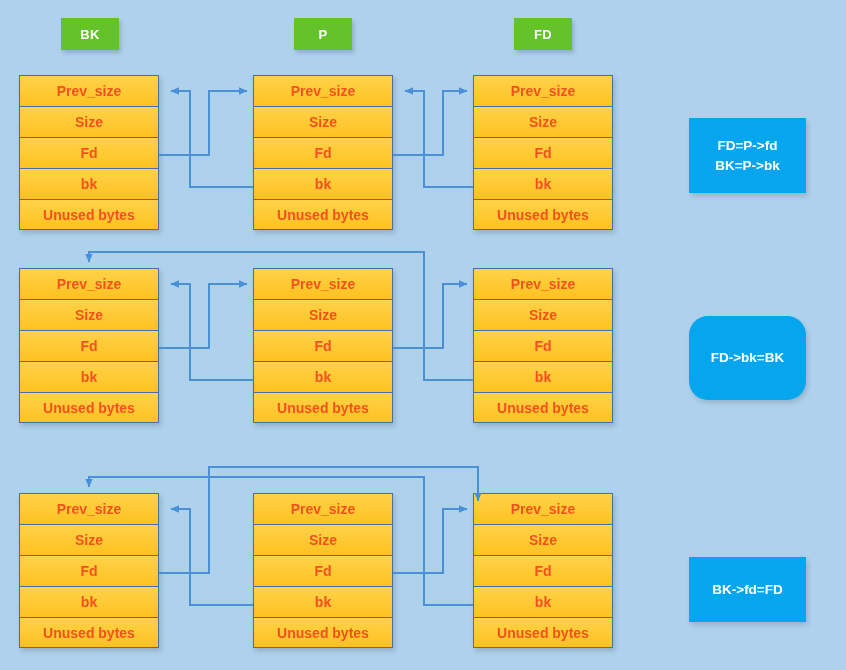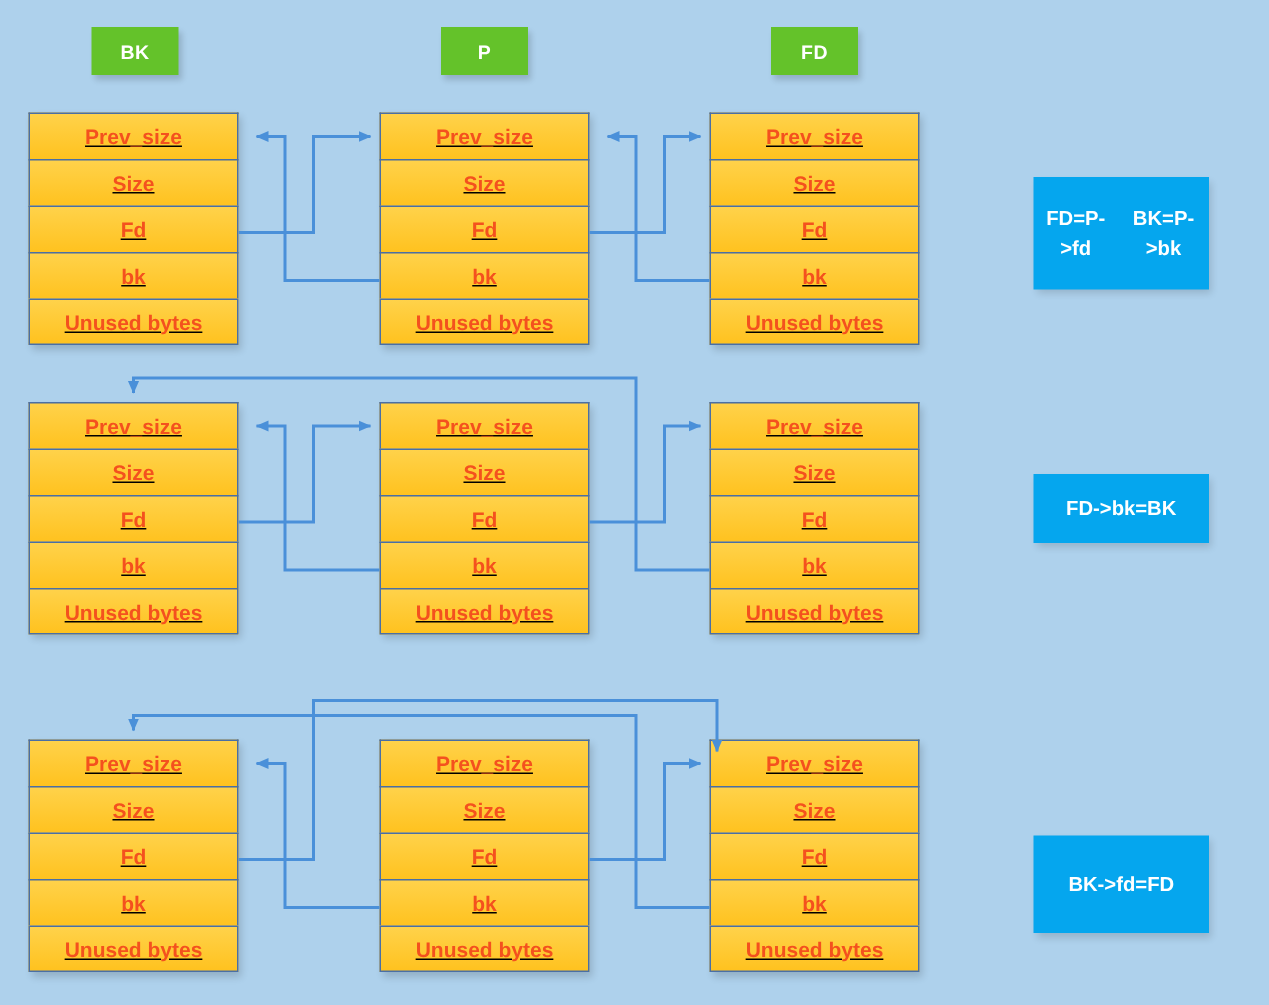--- a/index.html
+++ b/index.html
@@ -29,21 +29,20 @@
     align-items: center;
     justify-content: center;
     box-shadow: 2px 3px 4px rgba(0,0,0,0.16);
     letter-spacing: 0.3px;
   }
   
   .chunk {
     position: absolute;
     width: 140px;
     box-shadow: 2px 3px 5px rgba(0,0,0,0.16);
-    text-decoration: underline;
   }
   .cell {
     height: 31px;
     background: #ffc92e;
     border: 1px solid #4a6fa5;
     border-bottom: none;
     box-sizing: border-box;
     color: #f4511e;
     font-size: 14px;
     font-weight: bold;
@@ -57,21 +56,21 @@
   }
   
   .note {
     position: absolute;
     width: 117px;
     background: #05a6ee;
     color: #ffffff;
     font-size: 13.5px;
     font-weight: bold;
     display: flex;
-    flex-direction: row;
+    flex-direction: column;
     align-items: center;
     justify-content: center;
     box-shadow: 2px 3px 5px rgba(0,0,0,0.14);
     line-height: 1.45;
   }
   
   #arrows {
     position: absolute;
     left: 0;
     top: 0;
@@ -165,21 +164,21 @@
     <div class="cell">Size</div>
     <div class="cell">Fd</div>
     <div class="cell">bk</div>
     <div class="cell">Unused bytes</div>
   </div>
 
   <div class="note" style="left:689px; top:118px; height:75px;">
     <div>FD=P-&gt;fd</div>
     <div>BK=P-&gt;bk</div>
   </div>
-  <div class="note" style="left:689px; top:316px; height:46px;">
+  <div class="note" style="left:689px; top:316px; height:84px;border-radius:19px;">
     <div>FD-&gt;bk=BK</div>
   </div>
   <div class="note" style="left:689px; top:557px; height:65px;">
     <div>BK-&gt;fd=FD</div>
   </div>
 
   <svg id="arrows" viewBox="0 0 846 670">
     <defs>
       <marker id="ah" markerWidth="9" markerHeight="9" refX="8" refY="4.5" orient="auto" markerUnits="userSpaceOnUse">
         <path d="M0,0.8 L8.5,4.5 L0,8.2 Z" fill="#4a90d9"></path>

